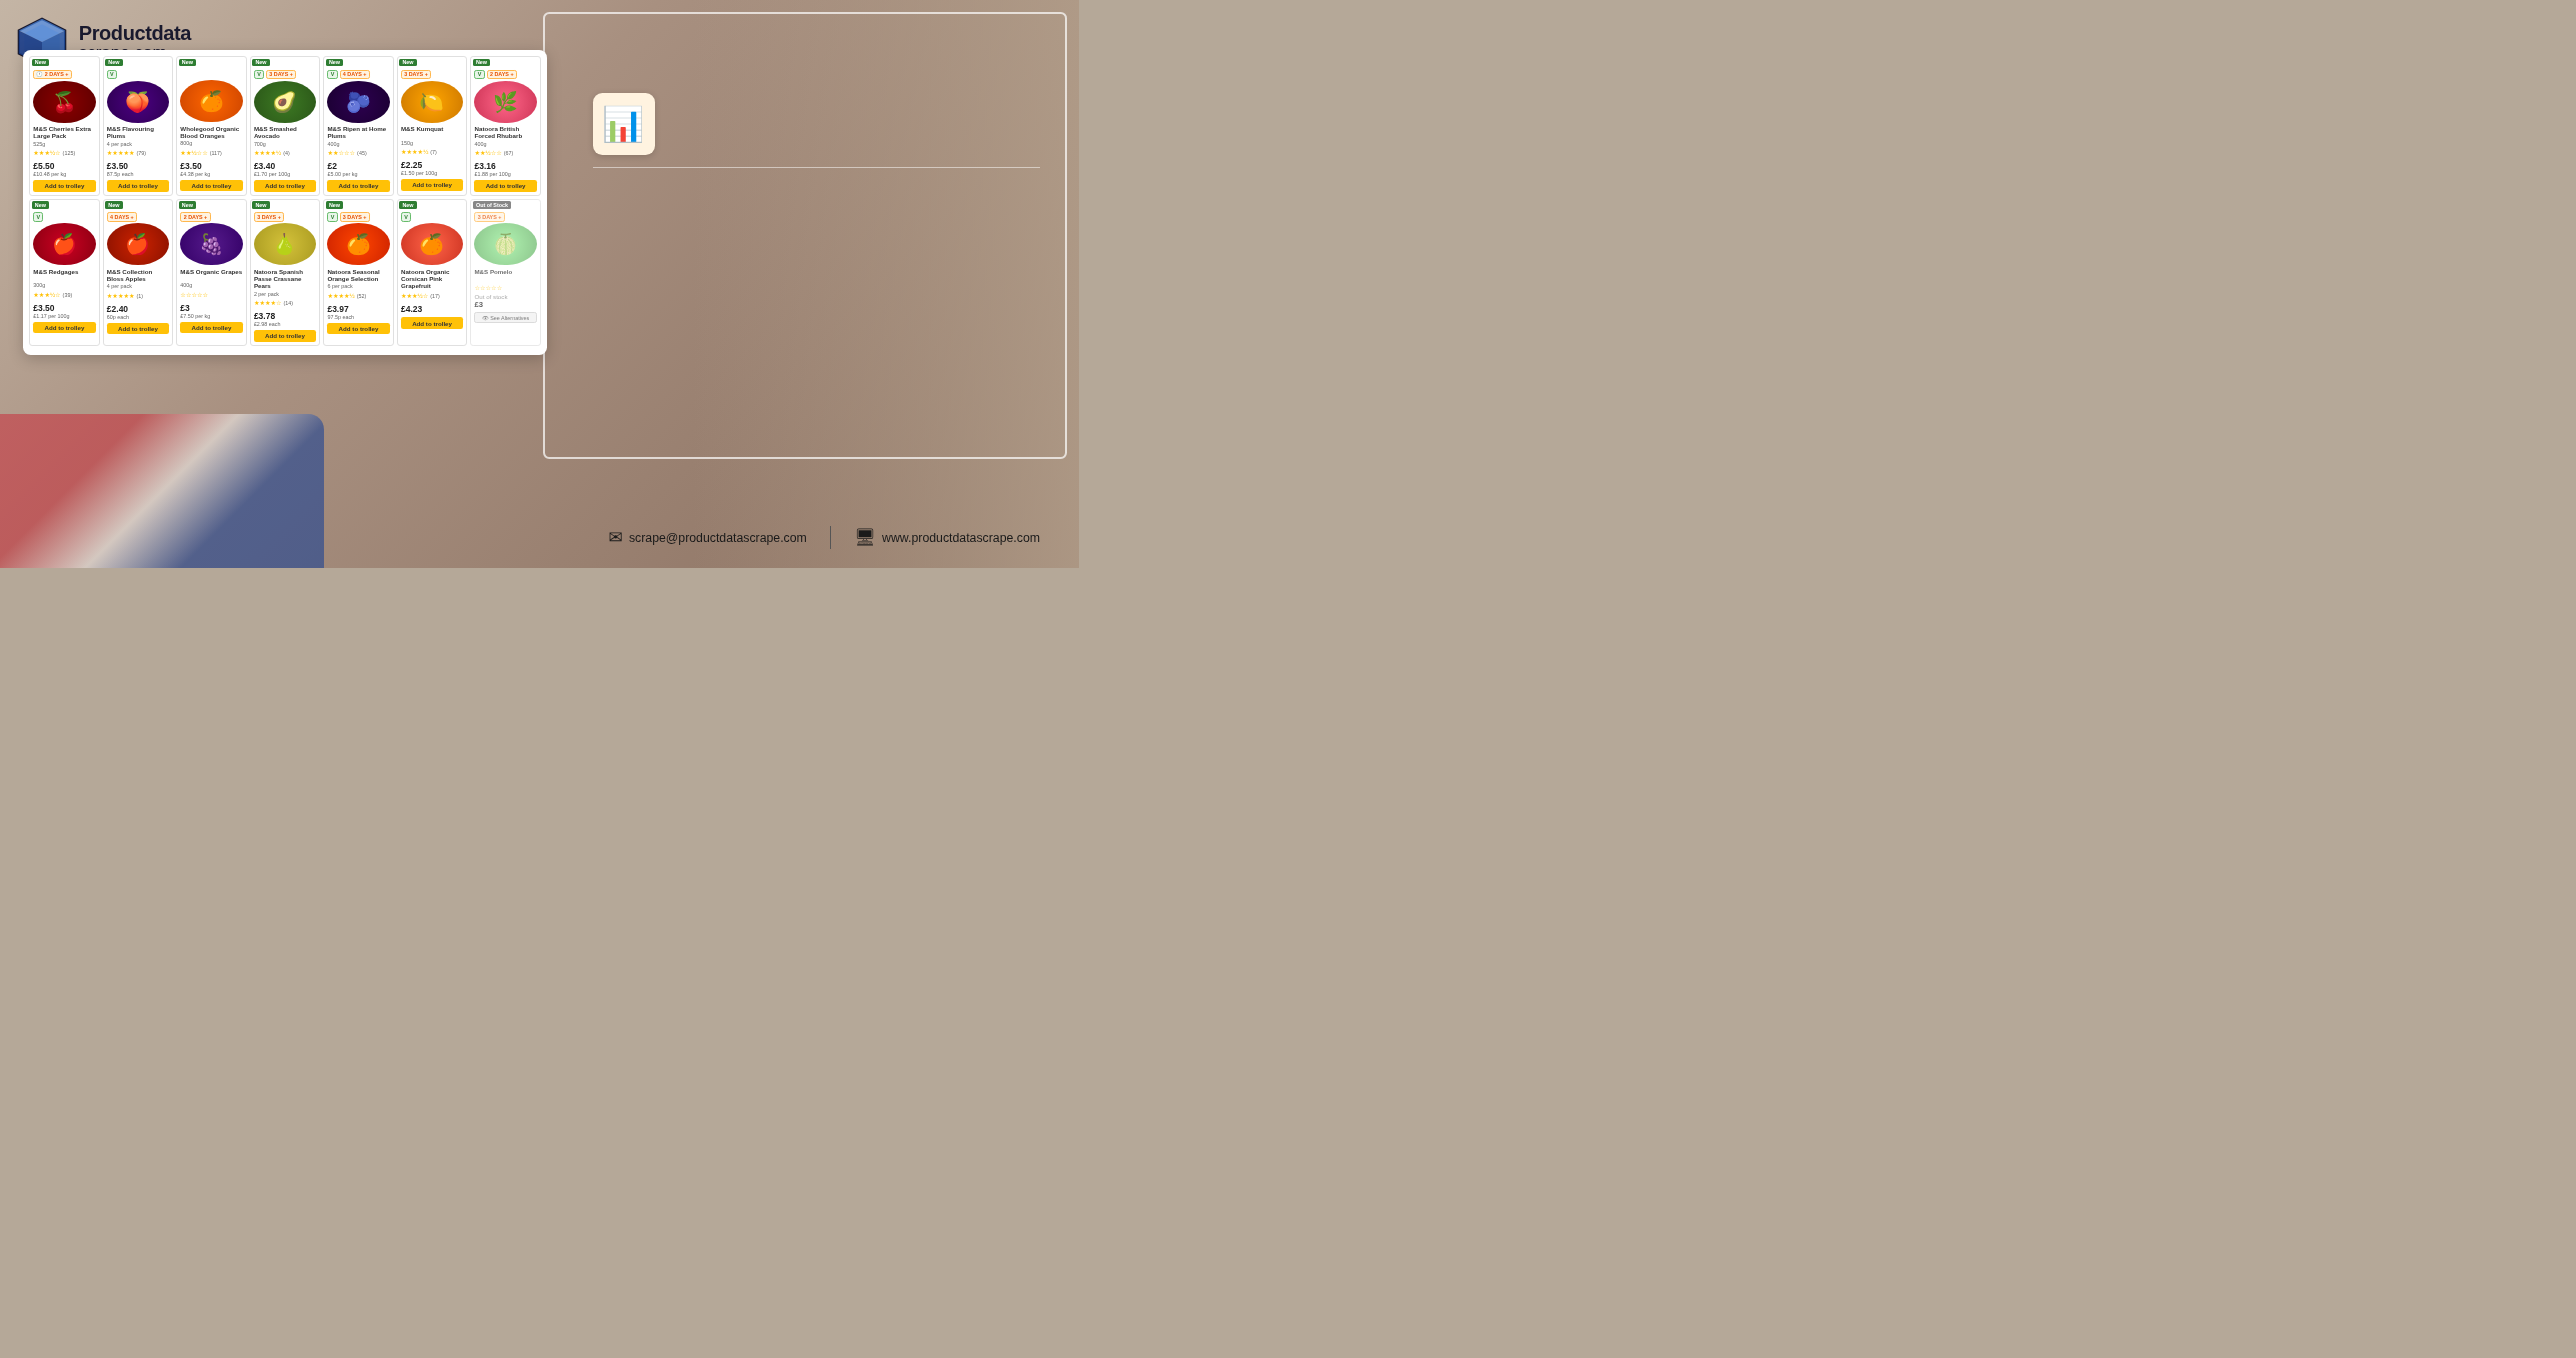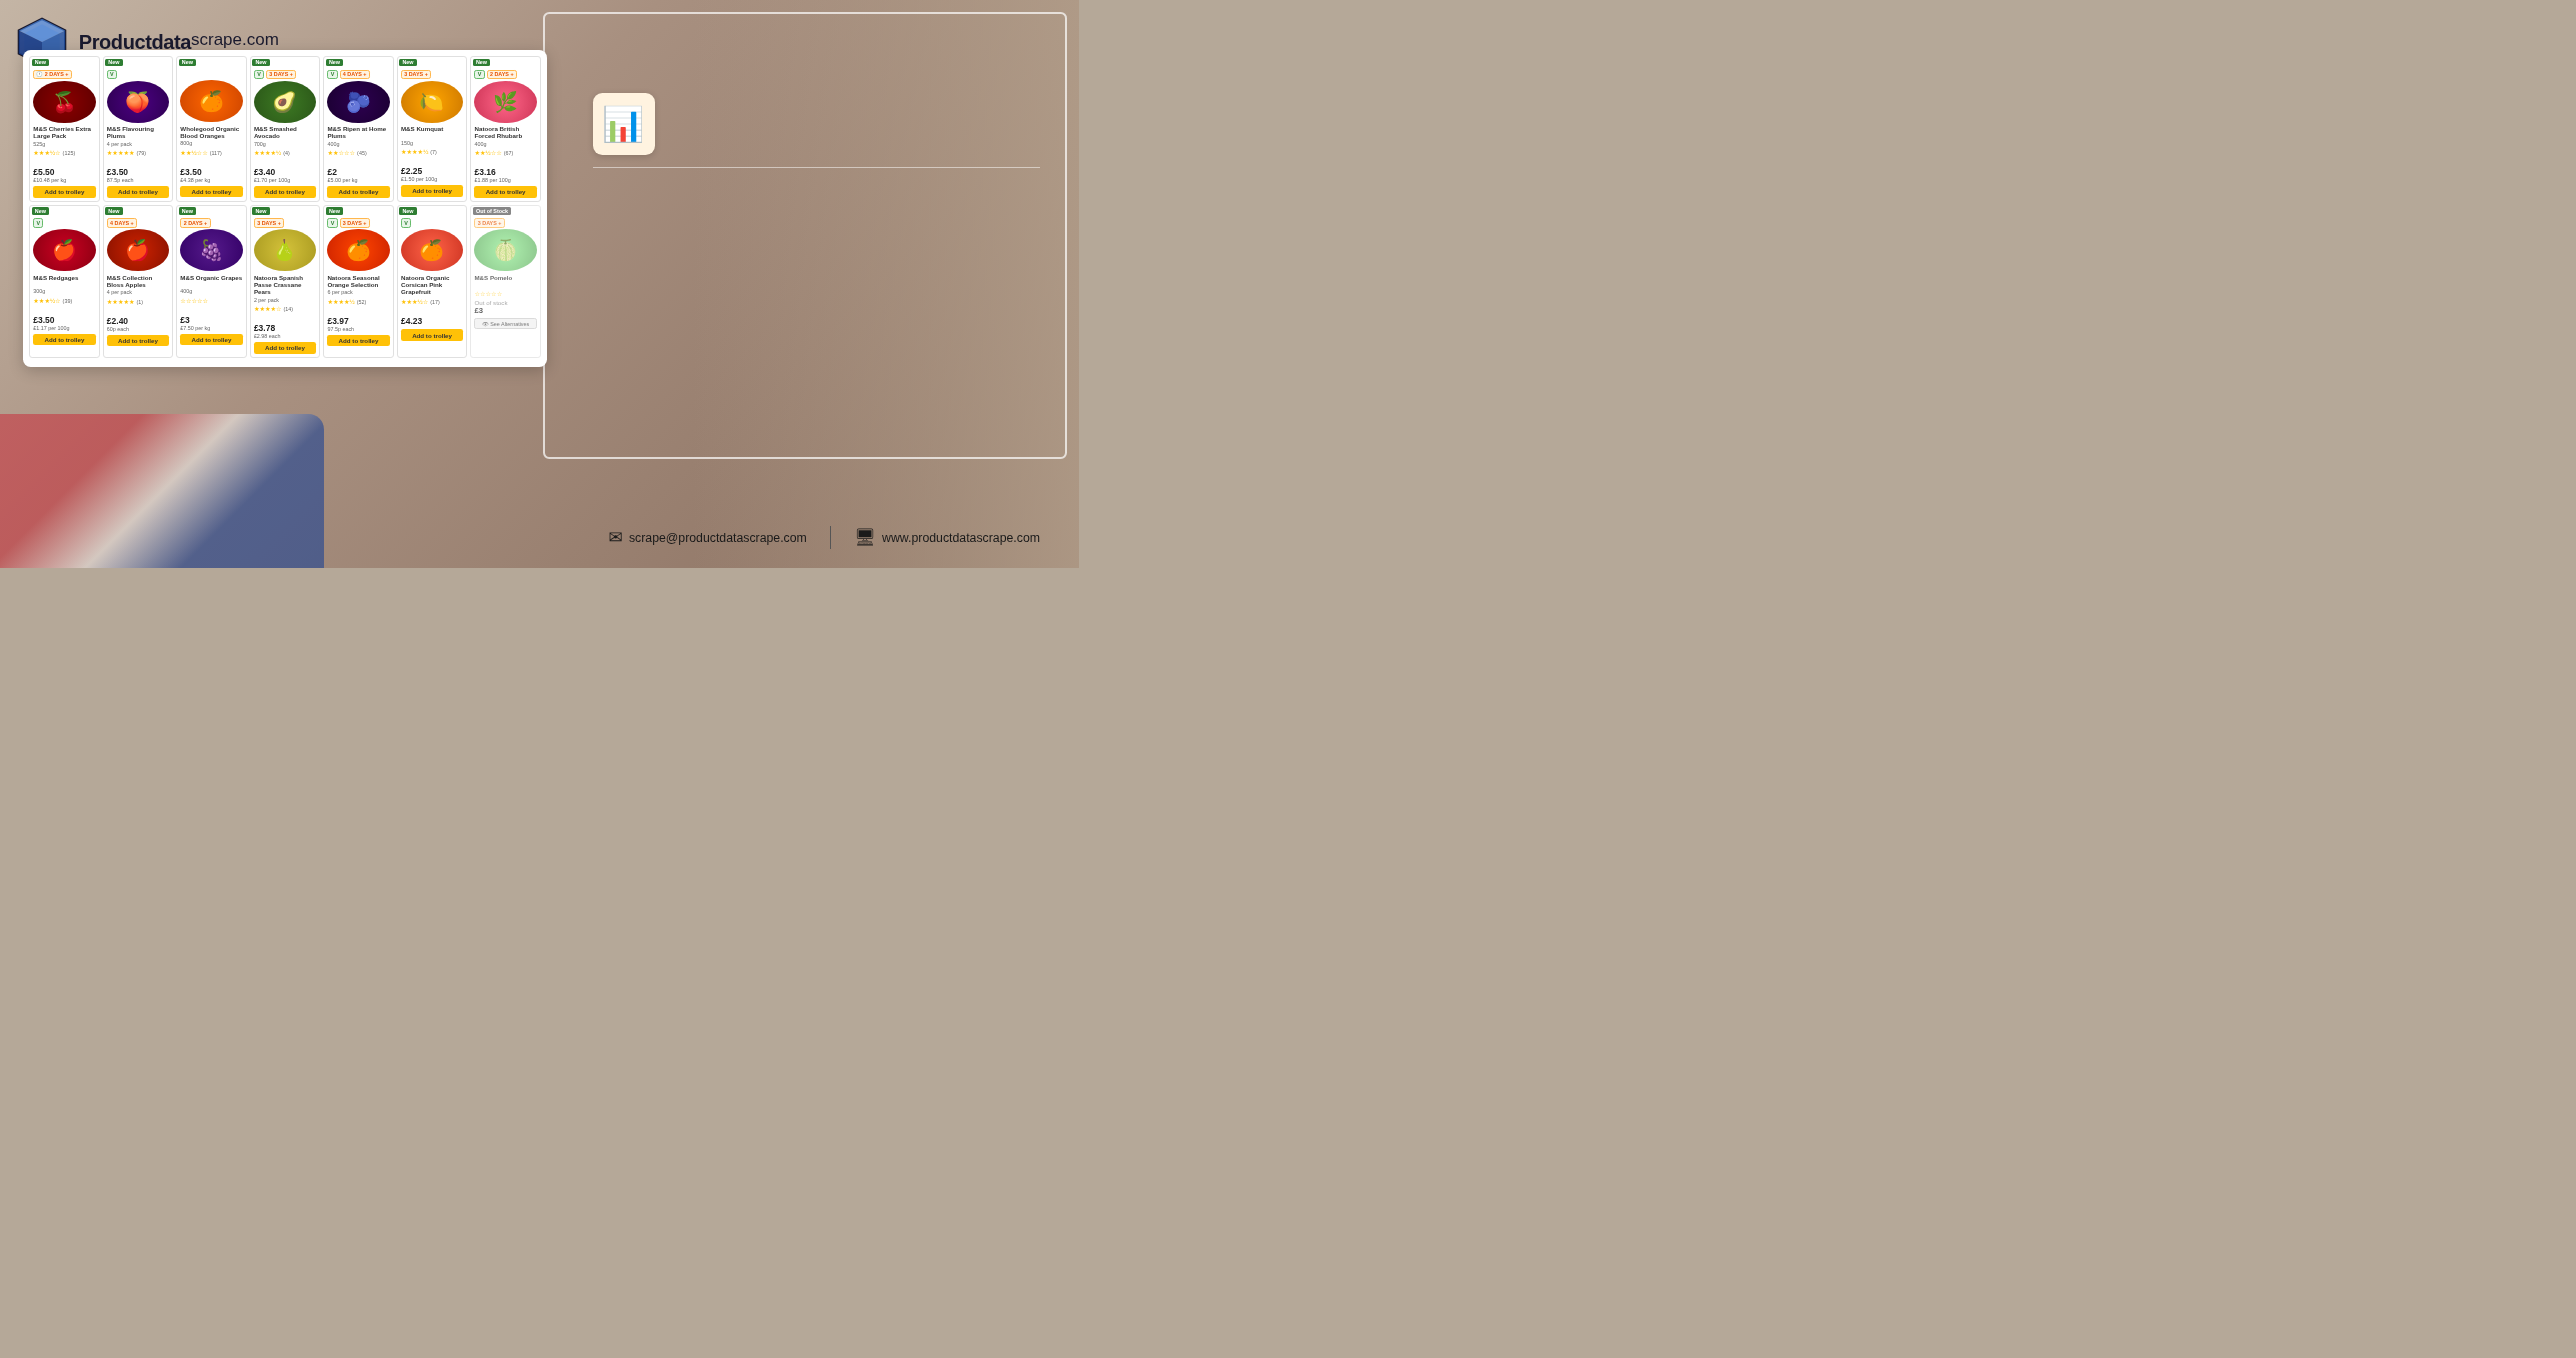--- a/index.html
+++ b/index.html
@@ -63,20 +63,21 @@
       gap: 9.3px;
     }
 
     .logo-icon {
       width: 54px;
       height: 54px;
     }
 
     .logo-text {
       display: flex;
+      flex-direction: column;
       line-height: 1.1;
     }
 
     .logo-text-bold {
       font-size: 20px;
       font-weight: 900;
       color: #1a1a2e;
       letter-spacing: -0.4px;
     }
 
@@ -203,21 +204,21 @@
 
     .review-count {
       font-size: 5.4px;
       color: #666;
     }
 
     .product-price {
       font-size: 8.5px;
       font-weight: bold;
       color: #222;
-      margin-top: 11px;
+      margin-top: 5px;
     }
 
     .price-per {
       font-size: 5.4px;
       color: #666;
     }
 
     .add-btn {
       display: block;
       width: 100%;

